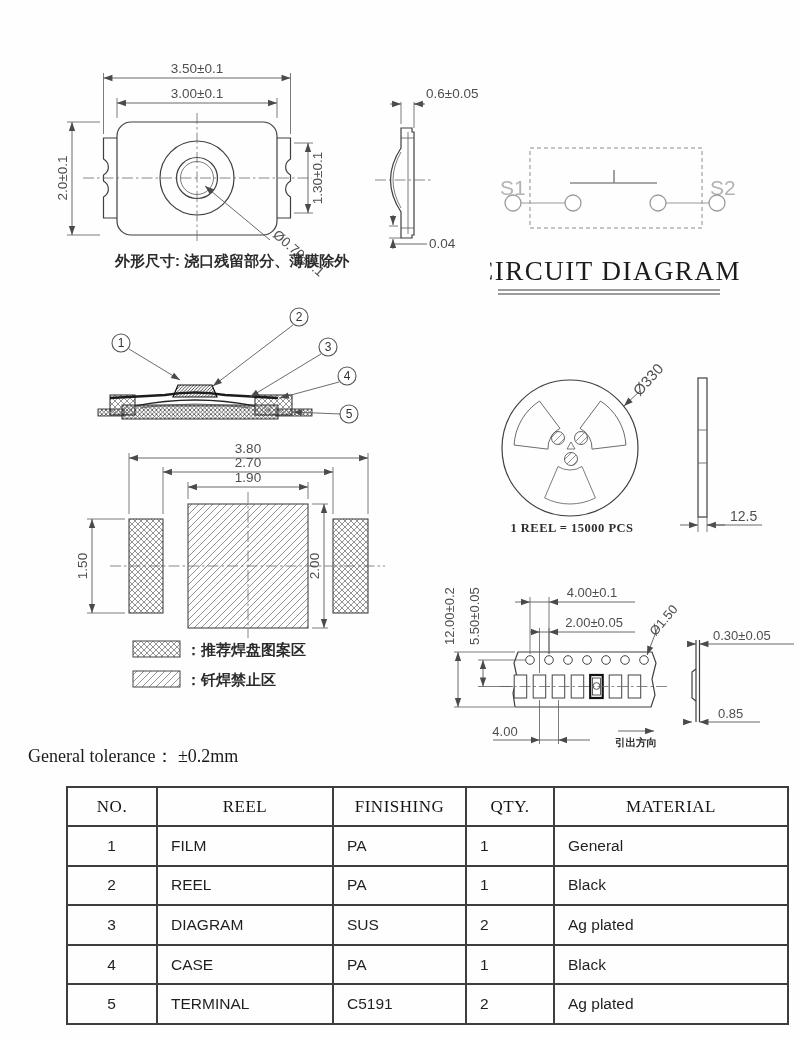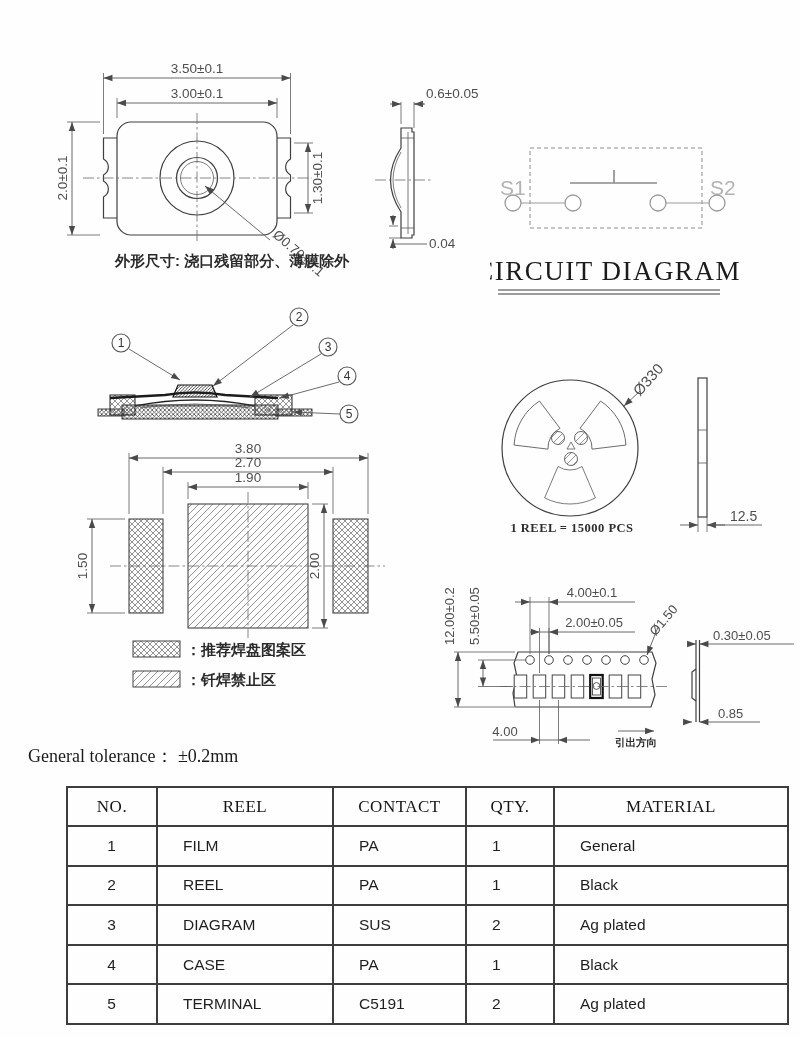--- a/index.html
+++ b/index.html
@@ -20,21 +20,21 @@
   .dimln{stroke:#5a5a5a;stroke-width:.9;fill:none;}
   .cl{stroke:#6a6a6a;stroke-width:.8;fill:none;stroke-dasharray:11 3 2.5 3;}
   #tolerance{left:28px;top:744px;font-family:"Liberation Serif",serif;font-size:18px;color:#1a1a1a;}
   table.bom{border-collapse:collapse;table-layout:fixed;width:721px;}
   table.bom th{
     font-family:"Liberation Serif",serif;font-size:17px;font-weight:normal;
     color:#141414;height:35px;letter-spacing:.5px;margin-top:25px;
   }
   table.bom td{
     font-family:"Liberation Sans",sans-serif;font-size:15.5px;color:#1f1f1f;
-    height:35.6px;padding-left:25px;
+    height:35.6px;padding-left:13px;
   }
   table.bom th,table.bom td{border:2px solid #3d3d3d;}
   table.bom td.c-no{text-align:center;padding-left:0;}
 </style>
 </head>
 <body>
 
 <div id="sheet">
 
   <svg width="0" height="0" style="position:absolute" aria-hidden="true">
@@ -281,21 +281,21 @@
           <col style="width:90px">
           <col style="width:176px">
           <col style="width:133px">
           <col style="width:88px">
           <col style="width:234px">
         </colgroup>
       <thead>
         <tr>
           <th>NO.</th>
           <th>REEL</th>
-          <th>CONTACT</th>
+          <th>FINISHING</th>
           <th>QTY.</th>
           <th>MATERIAL</th>
         </tr>
       </thead>
       <tbody>
         <tr>
           <td class="c-no">1</td>
           <td>FILM</td>
           <td>PA</td>
           <td>1</td>

